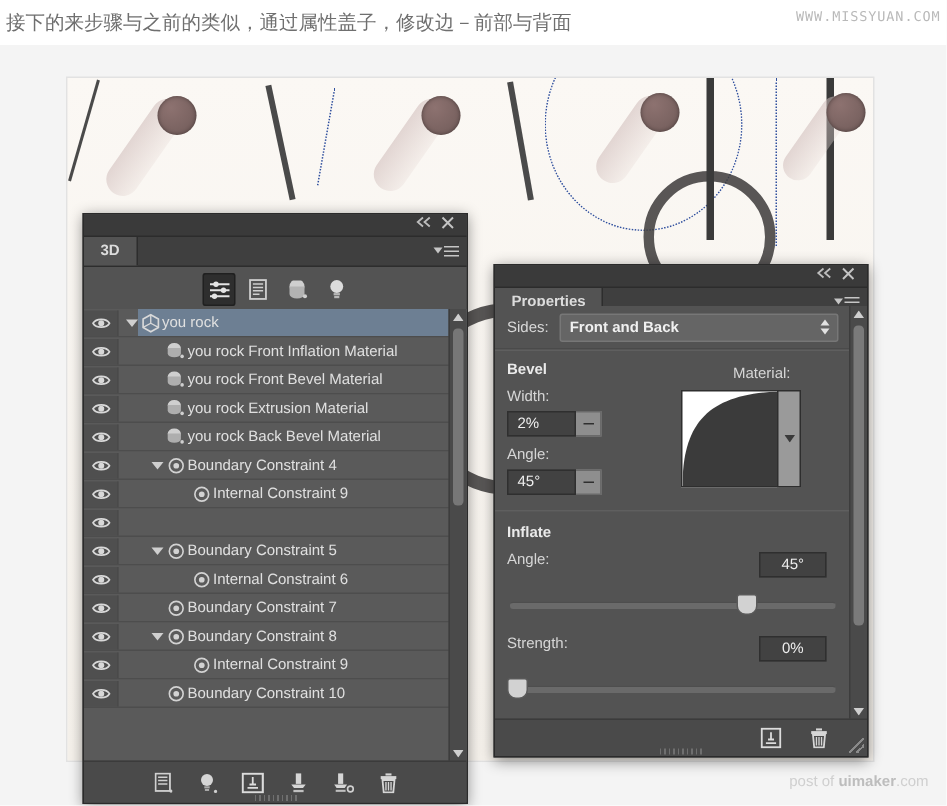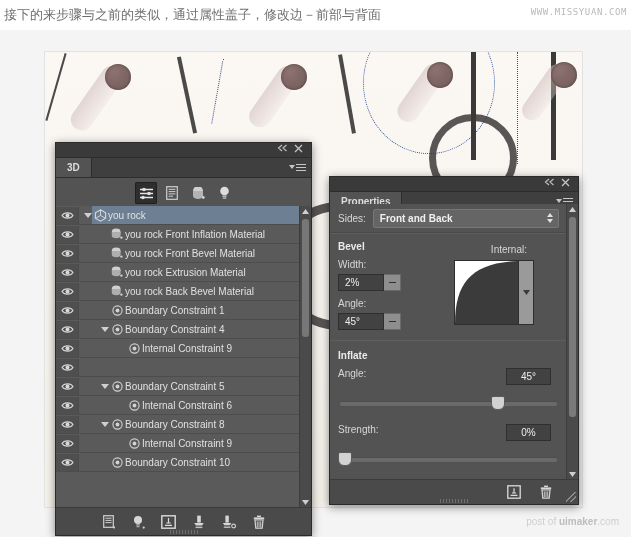--- a/index.html
+++ b/index.html
@@ -485,30 +485,65 @@
             <div class="eye">
               <span>
                 <svg width="13" height="9" viewBox="0 0 13 9">
                   <path d="M1,4.5 C3,1 10,1 12,4.5 C10,8 3,8 1,4.5 Z" fill="none" stroke="#d8d8d8" stroke-width="1.1"></path>
                   <circle cx="6.5" cy="4.5" r="2" fill="#d8d8d8"></circle>
                 </svg>
               </span>
             </div>
             <div class="row-body">
               <div style="width: 21px; flex: 0 0 21px;"></div>
-              <div class="tri"></div>
+              <div class="tri">
+                <b></b>
+              </div>
               <div class="row-label-wrap">
                 <div class="row-icon">
                   <svg width="11" height="11" viewBox="0 0 11 11">
                     <circle cx="5.5" cy="5.5" r="4.6" fill="none" stroke="#d2d2d2" stroke-width="1.1"></circle>
                     <circle cx="5.5" cy="5.5" r="1.9" fill="#d2d2d2"></circle>
                   </svg>
                 </div>
-                <div class="row-text">Boundary Constraint 1</div>
-              </div>
+                <div class="row-text">Boundary Constraint 4</div>
+              </div>
+            </div>
+          </div>
+          <div class="row">
+            <div class="eye">
+              <span>
+                <svg width="13" height="9" viewBox="0 0 13 9">
+                  <path d="M1,4.5 C3,1 10,1 12,4.5 C10,8 3,8 1,4.5 Z" fill="none" stroke="#d8d8d8" stroke-width="1.1"></path>
+                  <circle cx="6.5" cy="4.5" r="2" fill="#d8d8d8"></circle>
+                </svg>
+              </span>
+            </div>
+            <div class="row-body">
+              <div style="width: 38px; flex: 0 0 38px;"></div>
+              <div class="tri"></div>
+              <div class="row-label-wrap">
+                <div class="row-icon">
+                  <svg width="11" height="11" viewBox="0 0 11 11">
+                    <circle cx="5.5" cy="5.5" r="4.6" fill="none" stroke="#d2d2d2" stroke-width="1.1"></circle>
+                    <circle cx="5.5" cy="5.5" r="1.9" fill="#d2d2d2"></circle>
+                  </svg>
+                </div>
+                <div class="row-text">Internal Constraint 9</div>
+              </div>
+            </div>
+          </div>
+          <div class="row">
+            <div class="eye">
+              <span>
+                <svg width="13" height="9" viewBox="0 0 13 9">
+                  <path d="M1,4.5 C3,1 10,1 12,4.5 C10,8 3,8 1,4.5 Z" fill="none" stroke="#d8d8d8" stroke-width="1.1"></path>
+                  <circle cx="6.5" cy="4.5" r="2" fill="#d8d8d8"></circle>
+                </svg>
+              </span>
             </div>
           </div>
           <div class="row">
             <div class="eye">
               <span>
                 <svg width="13" height="9" viewBox="0 0 13 9">
                   <path d="M1,4.5 C3,1 10,1 12,4.5 C10,8 3,8 1,4.5 Z" fill="none" stroke="#d8d8d8" stroke-width="1.1"></path>
                   <circle cx="6.5" cy="4.5" r="2" fill="#d8d8d8"></circle>
                 </svg>
               </span>
@@ -518,21 +553,21 @@
               <div class="tri">
                 <b></b>
               </div>
               <div class="row-label-wrap">
                 <div class="row-icon">
                   <svg width="11" height="11" viewBox="0 0 11 11">
                     <circle cx="5.5" cy="5.5" r="4.6" fill="none" stroke="#d2d2d2" stroke-width="1.1"></circle>
                     <circle cx="5.5" cy="5.5" r="1.9" fill="#d2d2d2"></circle>
                   </svg>
                 </div>
-                <div class="row-text">Boundary Constraint 4</div>
+                <div class="row-text">Boundary Constraint 5</div>
               </div>
             </div>
           </div>
           <div class="row">
             <div class="eye">
               <span>
                 <svg width="13" height="9" viewBox="0 0 13 9">
                   <path d="M1,4.5 C3,1 10,1 12,4.5 C10,8 3,8 1,4.5 Z" fill="none" stroke="#d8d8d8" stroke-width="1.1"></path>
                   <circle cx="6.5" cy="4.5" r="2" fill="#d8d8d8"></circle>
                 </svg>
@@ -541,79 +576,44 @@
             <div class="row-body">
               <div style="width: 38px; flex: 0 0 38px;"></div>
               <div class="tri"></div>
               <div class="row-label-wrap">
                 <div class="row-icon">
                   <svg width="11" height="11" viewBox="0 0 11 11">
                     <circle cx="5.5" cy="5.5" r="4.6" fill="none" stroke="#d2d2d2" stroke-width="1.1"></circle>
                     <circle cx="5.5" cy="5.5" r="1.9" fill="#d2d2d2"></circle>
                   </svg>
                 </div>
-                <div class="row-text">Internal Constraint 9</div>
-              </div>
-            </div>
-          </div>
-          <div class="row">
-            <div class="eye">
-              <span>
-                <svg width="13" height="9" viewBox="0 0 13 9">
-                  <path d="M1,4.5 C3,1 10,1 12,4.5 C10,8 3,8 1,4.5 Z" fill="none" stroke="#d8d8d8" stroke-width="1.1"></path>
-                  <circle cx="6.5" cy="4.5" r="2" fill="#d8d8d8"></circle>
-                </svg>
-              </span>
+                <div class="row-text">Internal Constraint 6</div>
+              </div>
             </div>
           </div>
           <div class="row">
             <div class="eye">
               <span>
                 <svg width="13" height="9" viewBox="0 0 13 9">
                   <path d="M1,4.5 C3,1 10,1 12,4.5 C10,8 3,8 1,4.5 Z" fill="none" stroke="#d8d8d8" stroke-width="1.1"></path>
                   <circle cx="6.5" cy="4.5" r="2" fill="#d8d8d8"></circle>
                 </svg>
               </span>
             </div>
             <div class="row-body">
               <div style="width: 21px; flex: 0 0 21px;"></div>
-              <div class="tri">
-                <b></b>
-              </div>
+              <div class="tri"></div>
               <div class="row-label-wrap">
                 <div class="row-icon">
                   <svg width="11" height="11" viewBox="0 0 11 11">
                     <circle cx="5.5" cy="5.5" r="4.6" fill="none" stroke="#d2d2d2" stroke-width="1.1"></circle>
                     <circle cx="5.5" cy="5.5" r="1.9" fill="#d2d2d2"></circle>
                   </svg>
                 </div>
-                <div class="row-text">Boundary Constraint 5</div>
-              </div>
-            </div>
-          </div>
-          <div class="row">
-            <div class="eye">
-              <span>
-                <svg width="13" height="9" viewBox="0 0 13 9">
-                  <path d="M1,4.5 C3,1 10,1 12,4.5 C10,8 3,8 1,4.5 Z" fill="none" stroke="#d8d8d8" stroke-width="1.1"></path>
-                  <circle cx="6.5" cy="4.5" r="2" fill="#d8d8d8"></circle>
-                </svg>
-              </span>
-            </div>
-            <div class="row-body">
-              <div style="width: 38px; flex: 0 0 38px;"></div>
-              <div class="tri"></div>
-              <div class="row-label-wrap">
-                <div class="row-icon">
-                  <svg width="11" height="11" viewBox="0 0 11 11">
-                    <circle cx="5.5" cy="5.5" r="4.6" fill="none" stroke="#d2d2d2" stroke-width="1.1"></circle>
-                    <circle cx="5.5" cy="5.5" r="1.9" fill="#d2d2d2"></circle>
-                  </svg>
-                </div>
-                <div class="row-text">Internal Constraint 6</div>
+                <div class="row-text">Boundary Constraint 7</div>
               </div>
             </div>
           </div>
           <div class="row">
             <div class="eye">
               <span>
                 <svg width="13" height="9" viewBox="0 0 13 9">
                   <path d="M1,4.5 C3,1 10,1 12,4.5 C10,8 3,8 1,4.5 Z" fill="none" stroke="#d8d8d8" stroke-width="1.1"></path>
                   <circle cx="6.5" cy="4.5" r="2" fill="#d8d8d8"></circle>
                 </svg>
@@ -843,21 +843,21 @@
               </span>
           </div>
 
           <div class="field-lbl">Angle:</div>
           <div style="margin-bottom:6px;">
             <span class="numbox">45°</span><span class="numstep">
                 <b></b>
               </span>
           </div>
 
-          <div class="contour-lbl">Internal:</div>
+          <div class="contour-lbl">Material:</div>
           <div class="contour-wrap">
             <div class="contour-box">
               <svg width="63" height="63" viewBox="0 0 63 63" preserveAspectRatio="none">
                 <path d="M0,63 C0,20 18,2 63,0 L63,63 Z" fill="#3b3b3b"></path>
               </svg>
             </div>
             <div class="contour-side">
               <svg width="7" height="5" viewBox="0 0 7 5">
                   <path d="M3.5,5 L0,0 L7,0 Z" fill="#3a3a3a"></path>
                 </svg>

